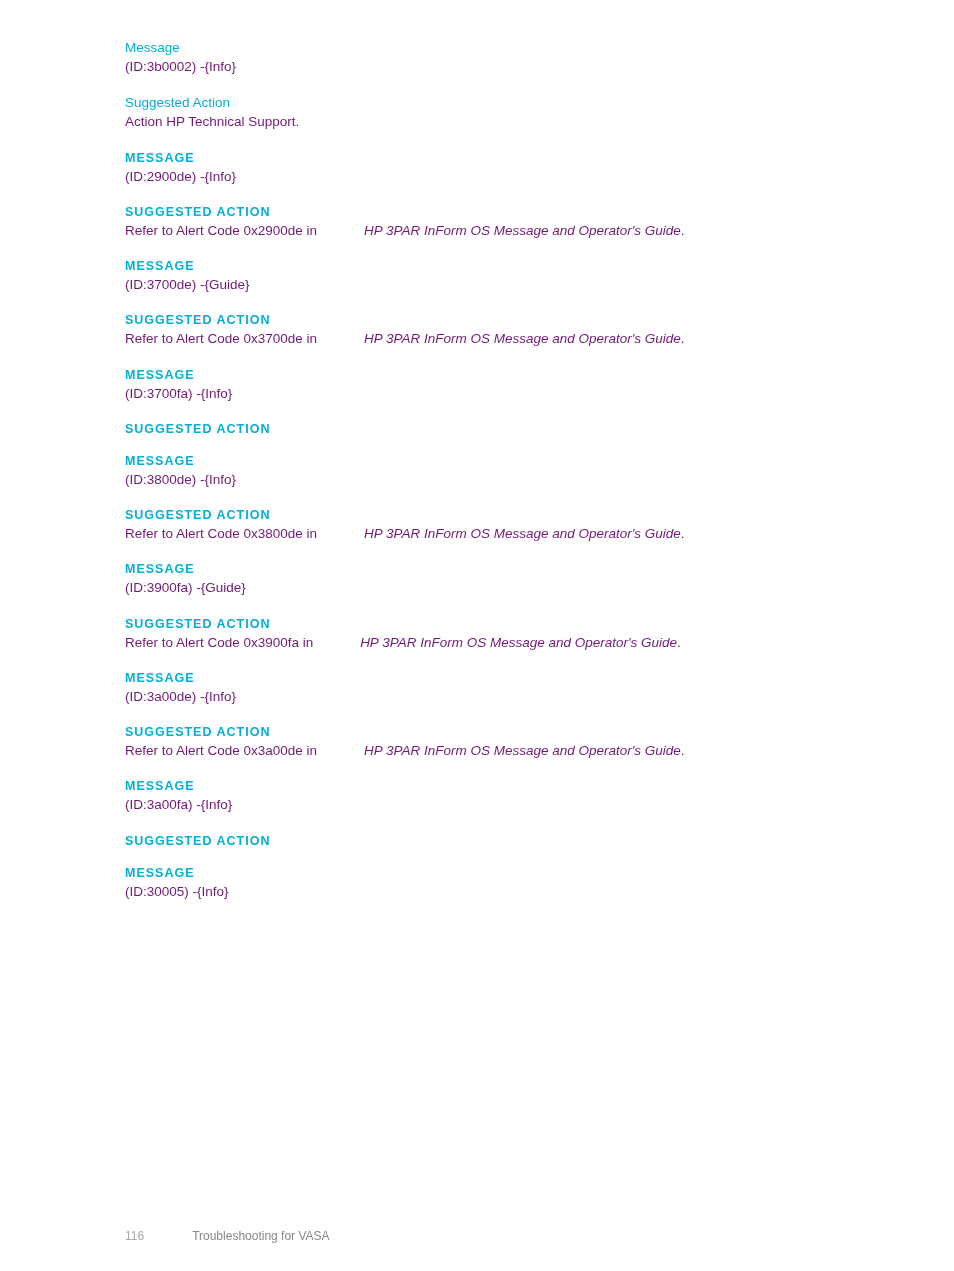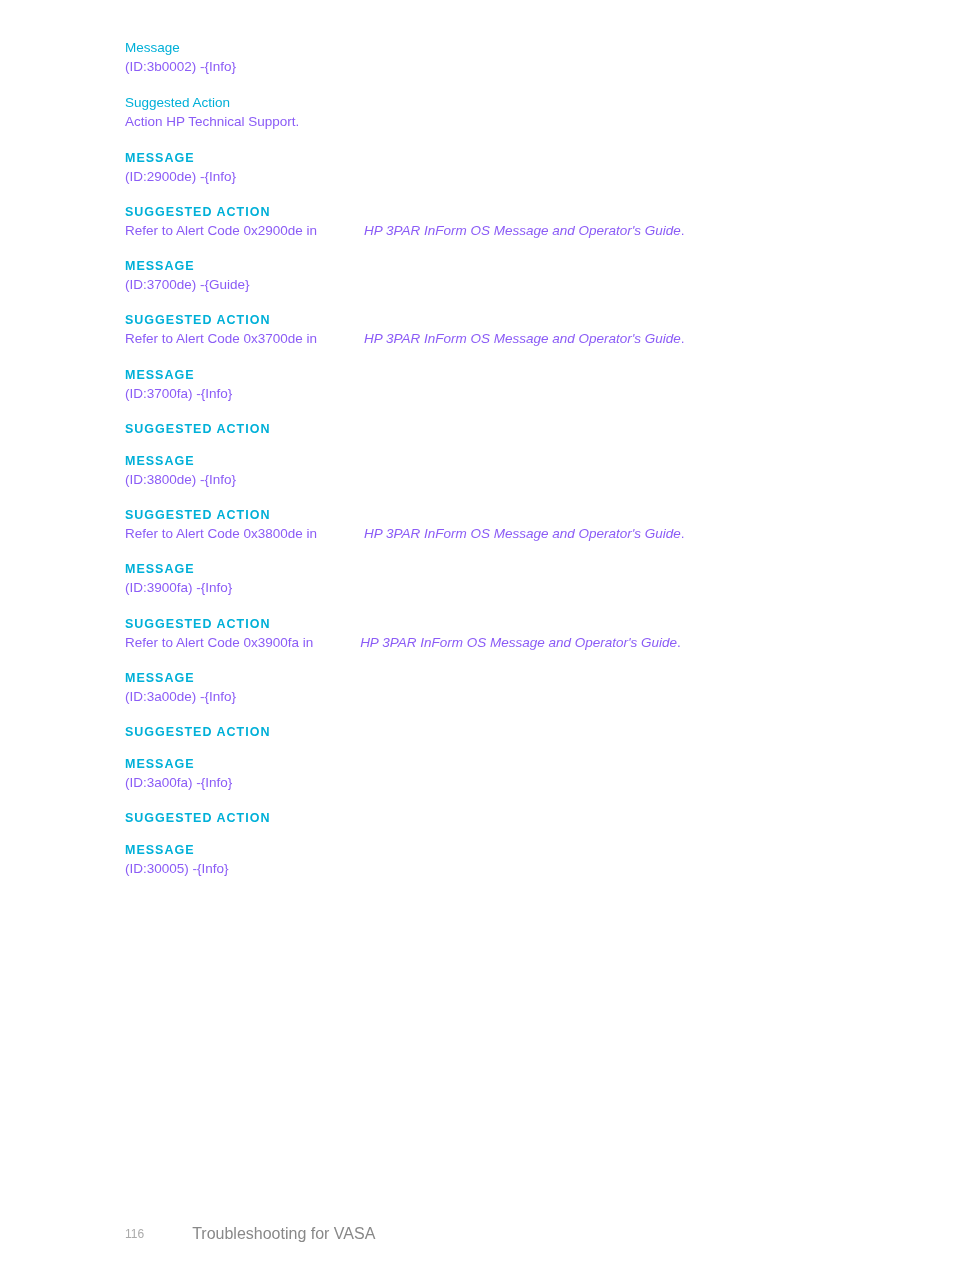--- a/index.html
+++ b/index.html
@@ -19,21 +19,21 @@
 
     .page-container {
       padding: 40px 125px 60px 125px;
     }
 
     .section {
       margin-bottom: 18px;
     }
 
     .content-text {
-      color: #8b5cf6;
+      color: #701a75;
       font-size: 13.5px;
       line-height: 1.5;
     }
 
     .italic {
       font-style: italic;
       margin-left: 43px;
     }
 
     .page-wrapper {
@@ -121,48 +121,49 @@
       <div class="upper-message">MESSAGE</div>
       <div class="content-text">(ID:3800de) -{Info}</div>
     </div>
     <div class="section">
       <div class="upper-suggested">SUGGESTED ACTION</div>
       <div class="content-text">Refer to Alert Code 0x3800de in <span class="italic">HP 3PAR InForm OS Message and Operator's Guide</span>.</div>
     </div>
 
     <div class="section">
       <div class="upper-message">MESSAGE</div>
-      <div class="content-text">(ID:3900fa) -{Info}</div>
+      <div class="content-text">(ID:3900fa) -{Guide}</div>
     </div>
     <div class="section">
       <div class="upper-suggested">SUGGESTED ACTION</div>
       <div class="content-text">Refer to Alert Code 0x3900fa in <span class="italic">HP 3PAR InForm OS Message and Operator's Guide</span>.</div>
     </div>
 
     <div class="section">
       <div class="upper-message">MESSAGE</div>
       <div class="content-text">(ID:3a00de) -{Info}</div>
     </div>
     <div class="section">
       <div class="upper-suggested">SUGGESTED ACTION</div>
+      <div class="content-text">Refer to Alert Code 0x3a00de in <span class="italic">HP 3PAR InForm OS Message and Operator's Guide</span>.</div>
     </div>
 
     <div class="section">
       <div class="upper-message">MESSAGE</div>
       <div class="content-text">(ID:3a00fa) -{Info}</div>
     </div>
     <div class="section">
       <div class="upper-suggested">SUGGESTED ACTION</div>
     </div>
 
     <div class="section">
       <div class="upper-message">MESSAGE</div>
       <div class="content-text">(ID:30005) -{Info}</div>
     </div>
 
   </div>
 
   <div style="position: absolute; bottom: 28px; left: 0; right: 0; padding: 0 125px; display: flex; align-items: center; gap: 24px;">
     <span style="color: #aaaaaa; font-size: 12px;">116</span>
     <span style="color: #aaaaaa; font-size: 12px;">   </span>
-    <span style="color: #888888; font-size: 16px;">Troubleshooting for VASA</span>
+    <span style="color: #888888; font-size: 12px;">Troubleshooting for VASA</span>
   </div>
 </div>
 
 </body></html>

